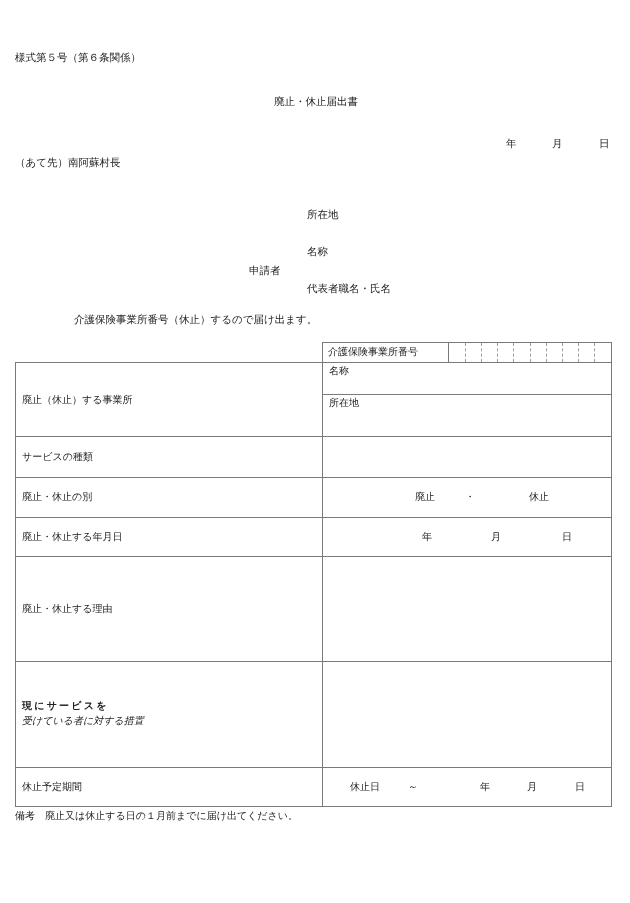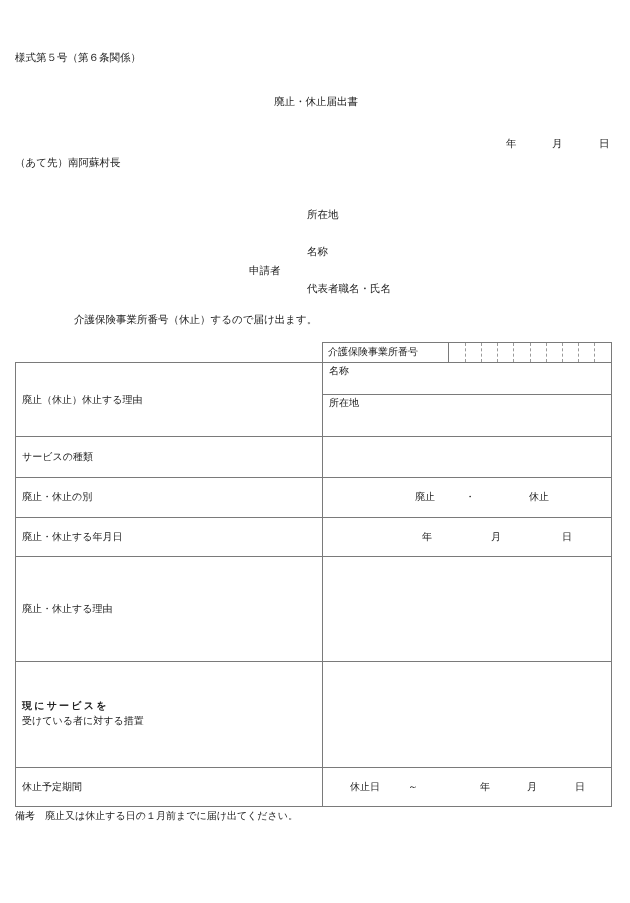--- a/index.html
+++ b/index.html
@@ -61,21 +61,21 @@
 
   <div class="line-h" style="left:15px;top:436px;width:597px;"></div>
   <div class="line-h" style="left:15px;top:477px;width:597px;"></div>
   <div class="line-h" style="left:15px;top:517px;width:597px;"></div>
   <div class="line-h" style="left:15px;top:556px;width:597px;"></div>
   <div class="line-h" style="left:15px;top:661px;width:597px;"></div>
   <div class="line-h" style="left:15px;top:767px;width:597px;"></div>
   <div class="line-h" style="left:15px;top:806px;width:597px;"></div>
 
   <div>
-    <div class="cell-text" style="left:22px;top:395px;">廃止（休止）休止する理由</div>
+    <div class="cell-text" style="left:22px;top:395px;">廃止（休止）する事業所</div>
     <div class="cell-text" style="left:329px;top:366px;">名称</div>
     <div style="position:absolute;left:323px;top:363px;width:288px;height:31px;"></div>
     <div class="cell-text" style="left:329px;top:398px;">所在地</div>
     <div style="position:absolute;left:323px;top:395px;width:288px;height:41px;"></div>
   </div>
 
   <div>
     <div class="cell-text" style="left:22px;top:452px;">サービスの種類</div>
     <div style="position:absolute;left:323px;top:437px;width:288px;height:40px;"></div>
   </div>
@@ -95,21 +95,21 @@
     <div class="cell-text" style="left:562px;top:532px;">日</div>
   </div>
 
   <div>
     <div class="cell-text" style="left:22px;top:604px;">廃止・休止する理由</div>
     <div style="position:absolute;left:323px;top:557px;width:288px;height:104px;"></div>
   </div>
 
   <div>
     <div class="cell-text" style="left:22px;top:701px;letter-spacing:2.2px;font-weight:bold;">現にサービスを</div>
-    <div class="cell-text" style="left:22px;top:716px;">受けている者に対する措置</div>
+    <div class="cell-text" style="left:22px;top:716px;font-style:italic;">受けている者に対する措置</div>
     <div style="position:absolute;left:323px;top:662px;width:288px;height:105px;"></div>
   </div>
 
   <div>
     <div class="cell-text" style="left:22px;top:782px;">休止予定期間</div>
     <div style="position:absolute;left:323px;top:768px;width:288px;height:38px;"></div>
     <div class="cell-text" style="left:350px;top:782px;">休止日</div>
     <div class="cell-text" style="left:408px;top:782px;">～</div>
     <div class="cell-text" style="left:480px;top:782px;">年</div>
     <div class="cell-text" style="left:527px;top:782px;">月</div>

